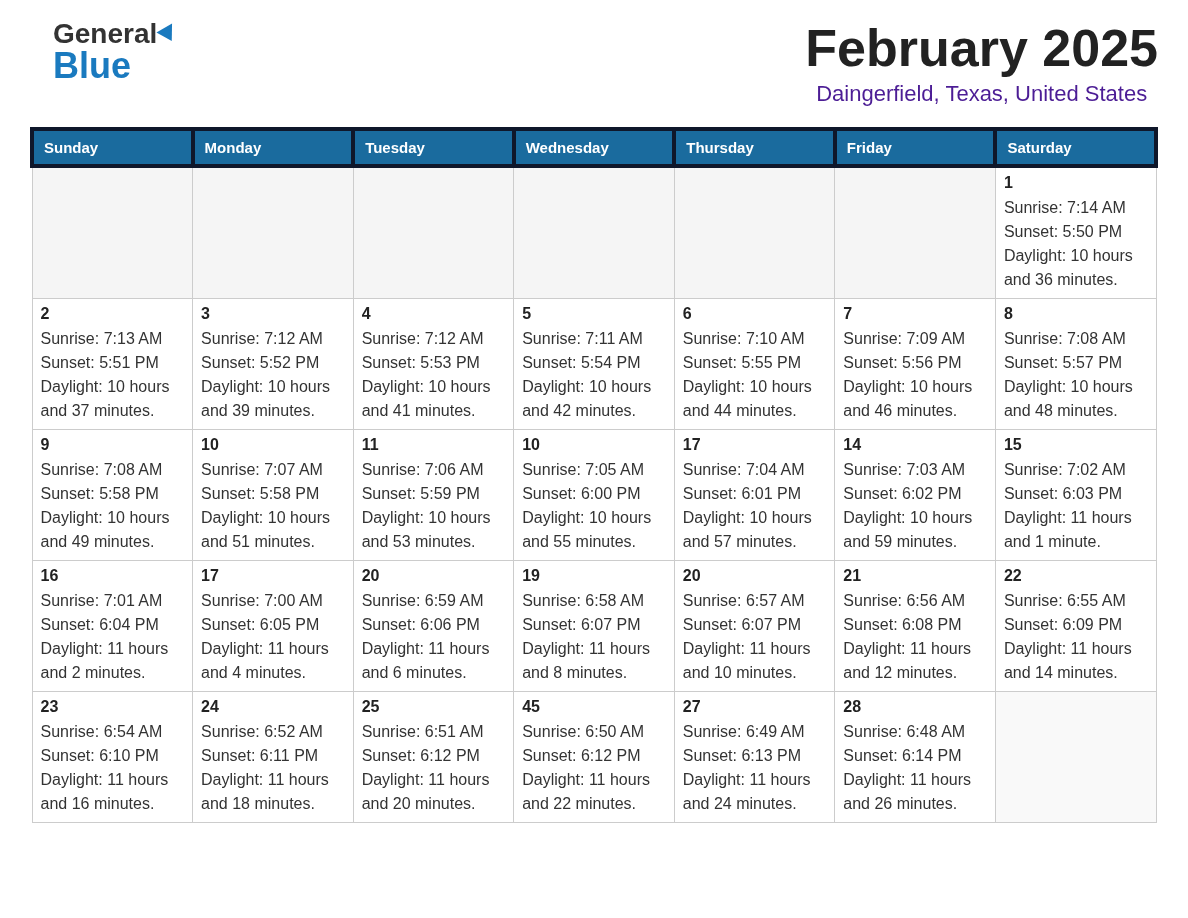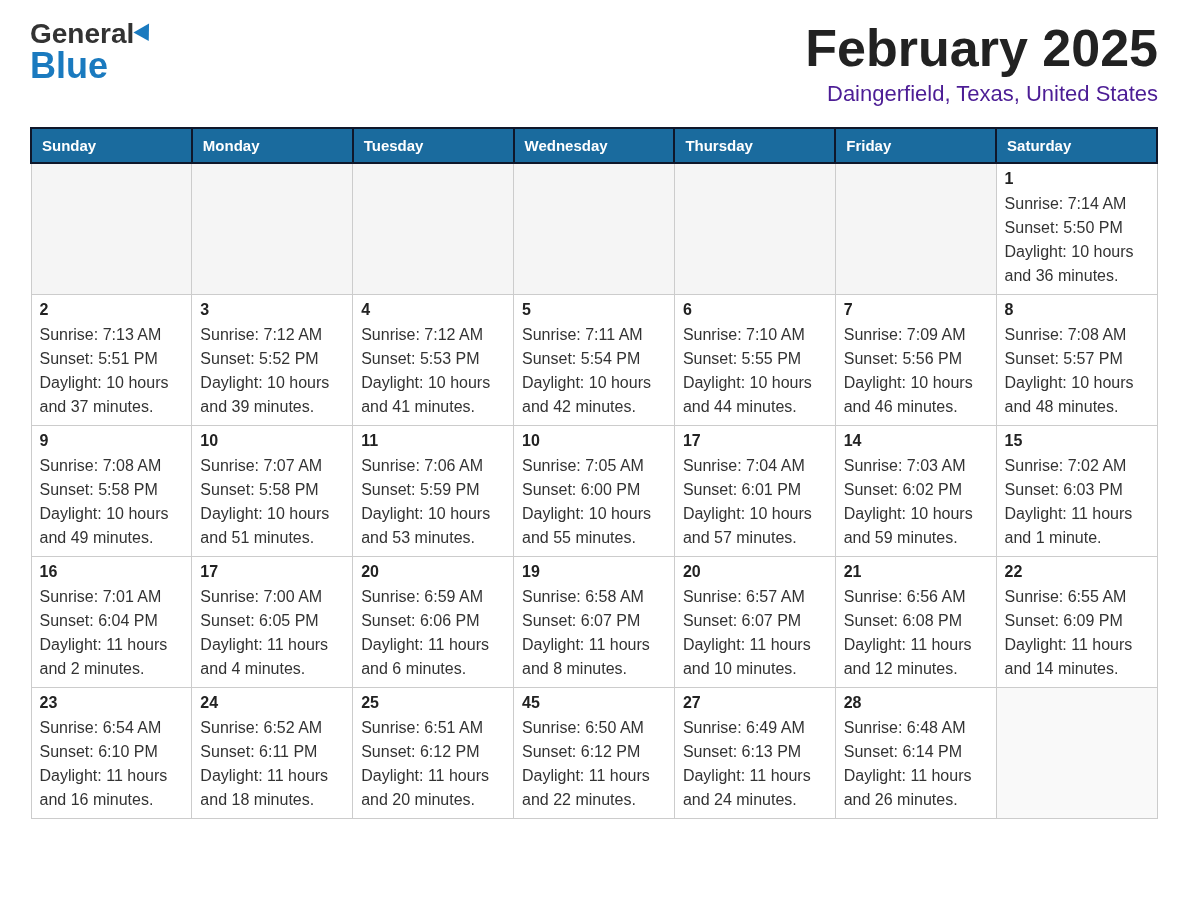--- a/index.html
+++ b/index.html
@@ -13,20 +13,21 @@
     .header {
       display: flex;
       justify-content: space-between;
       align-items: flex-start;
       margin-bottom: 20px;
     }
     .logo {
       display: flex;
       flex-direction: column;
       align-items: flex-start;
+      margin-left: 23px;
     }
     .logo-general {
       font-size: 28px;
       font-weight: bold;
       color: #333;
       line-height: 1;
     }
     .logo-blue {
       font-size: 36px;
       font-weight: bold;
@@ -38,21 +39,21 @@
       width: 0;
       height: 0;
       border-left: 9px solid transparent;
       border-right: 9px solid transparent;
       border-top: 15px solid #1a7abf;
       margin-left: 2px;
       vertical-align: middle;
       transform: rotate(-30deg);
     }
     .title-section {
-      text-align: right;
+      text-align: center;
     }
     .month-title {
       font-size: 52px;
       font-weight: bold;
       color: #222;
       line-height: 1.1;
     }
     .location {
       font-size: 22px;
       color: #4c1d95;
@@ -62,21 +63,21 @@
       width: 100%;
       border-collapse: collapse;
     }
     .calendar thead th {
       background-color: #1a6b9e;
       color: #fff;
       font-size: 15px;
       font-weight: bold;
       padding: 8px 10px;
       text-align: left;
-      border: 2px solid #0f172a;
+      border: 4px solid #0f172a;
     }
     .calendar tbody td {
       border: 1px solid #ccc;
       vertical-align: top;
       padding: 6px 8px;
       width: 14.28%;
       min-height: 110px;
       height: 120px;
     }
     .day-num {

